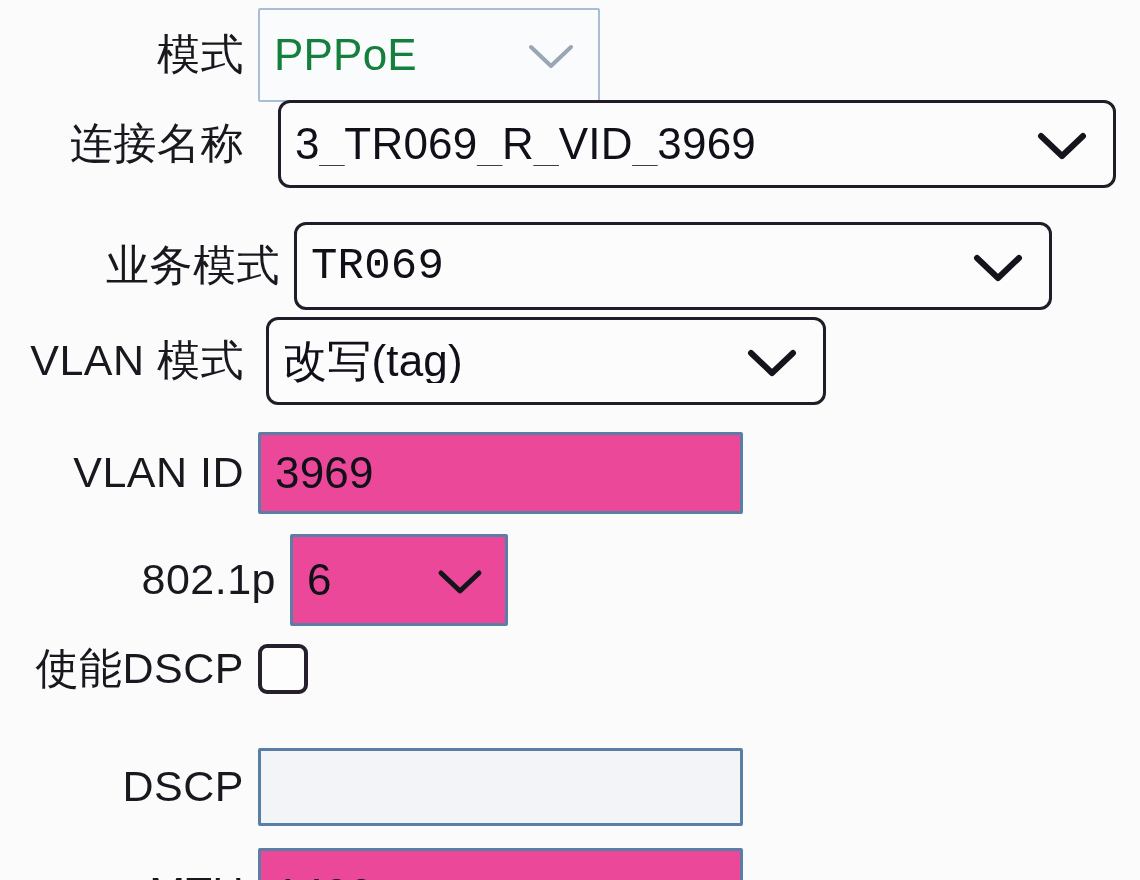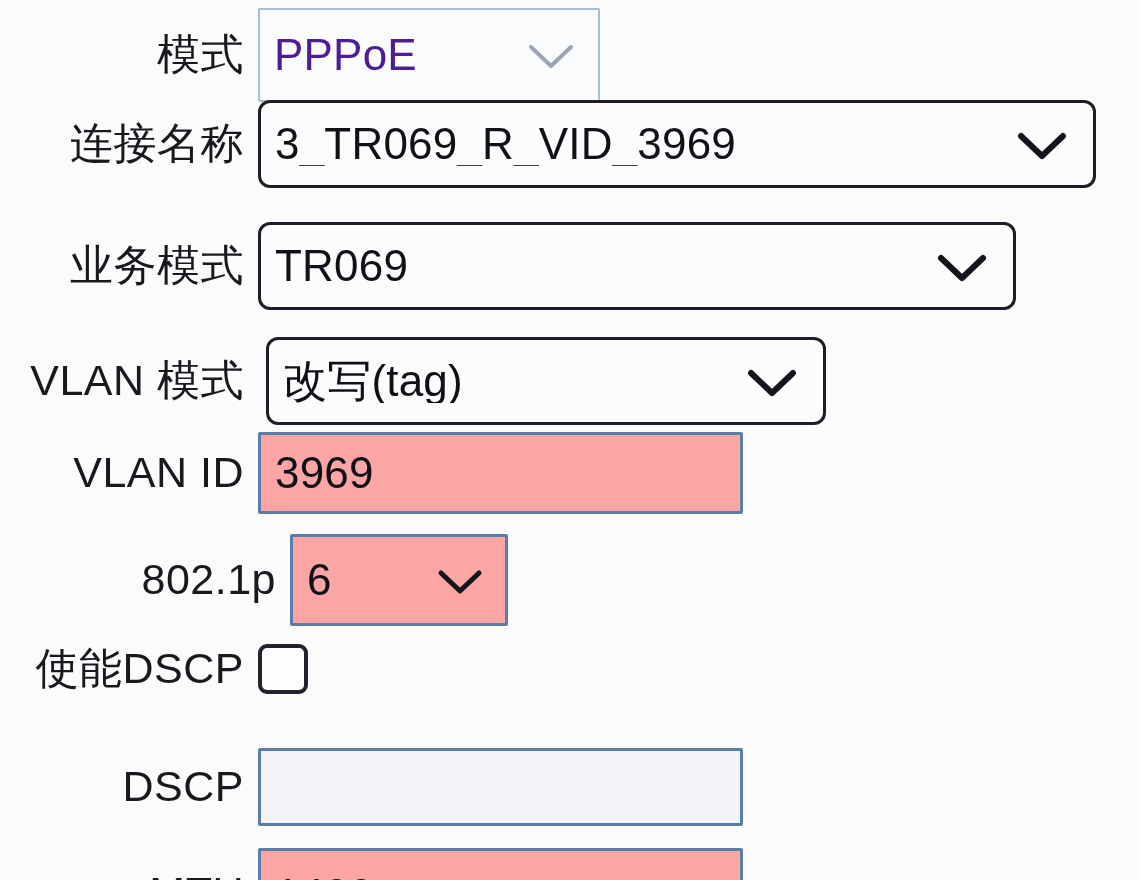--- a/index.html
+++ b/index.html
@@ -63,39 +63,39 @@
   .sel-muted {
     border: 2px solid #a8bed4;
     border-radius: 2px;
     background: #fafbfc;
   }
 
   
   .blue-box {
     border: 3px solid #5a7fa6;
     border-radius: 2px;
-    background: #fca5a5;
+    background: #ec4899;
   }
 
   .blue-box.disabled {
     background: #f2f4f7;
   }
 
   .value {
     font-size: 44px;
     line-height: 1;
     padding-left: 14px;
     white-space: nowrap;
     overflow: hidden;
     color: #101019;
     letter-spacing: 0.2px;
   }
 
   .value.muted {
-    color: #4c1d95;
+    color: #15803d;
   }
 
   .chev {
     position: absolute;
     display: block;
     pointer-events: none;
   }
   .chev svg { display: block; }
 
   
@@ -104,31 +104,31 @@
     width: 50px;
     height: 50px;
     border: 4px solid #26202c;
     border-radius: 9px;
     background: #fdfdfe;
   }
 
   
   #row-mode        { top: 8px;   }
   #row-connname    { top: 100px; }
-  #row-service     { top: 222px; }
-  #row-vlanmode    { top: 337px; }
+  #row-service     { top: 222px; margin-left: 36px; }
+  #row-vlanmode    { top: 317px; }
   #row-vlanid      { top: 432px; }
   #row-dot1p       { top: 534px; margin-left: 32px; }
   #row-dscp-enable { top: 644px; }
   #row-dscp        { top: 748px; }
   #row-mtu         { top: 848px; }
 
   #f-mode     { width: 342px; height: 94px; }
-  #f-connname { width: 838px; height: 88px; }
-  #f-service  { width: 758px; height: 88px; }
+  #f-connname { width: 838px; height: 88px; margin-left: 20px; }
+  #f-service  { width: 758px; height: 88px; font-family: Liberation Mono, monospace; }
   #f-vlanmode { width: 560px; height: 88px; margin-left: 8px; }
   #f-vlanid   { width: 485px; height: 82px; }
   #f-dot1p    { width: 218px; height: 92px; }
   #f-dscp     { width: 485px; height: 78px; }
   #f-mtu      { width: 485px; height: 82px; }
 
   #row-mtu .label { position: relative; top: 4px; }
   #f-mtu .value   { position: relative; top: 6px; }
 </style>
 </head>

